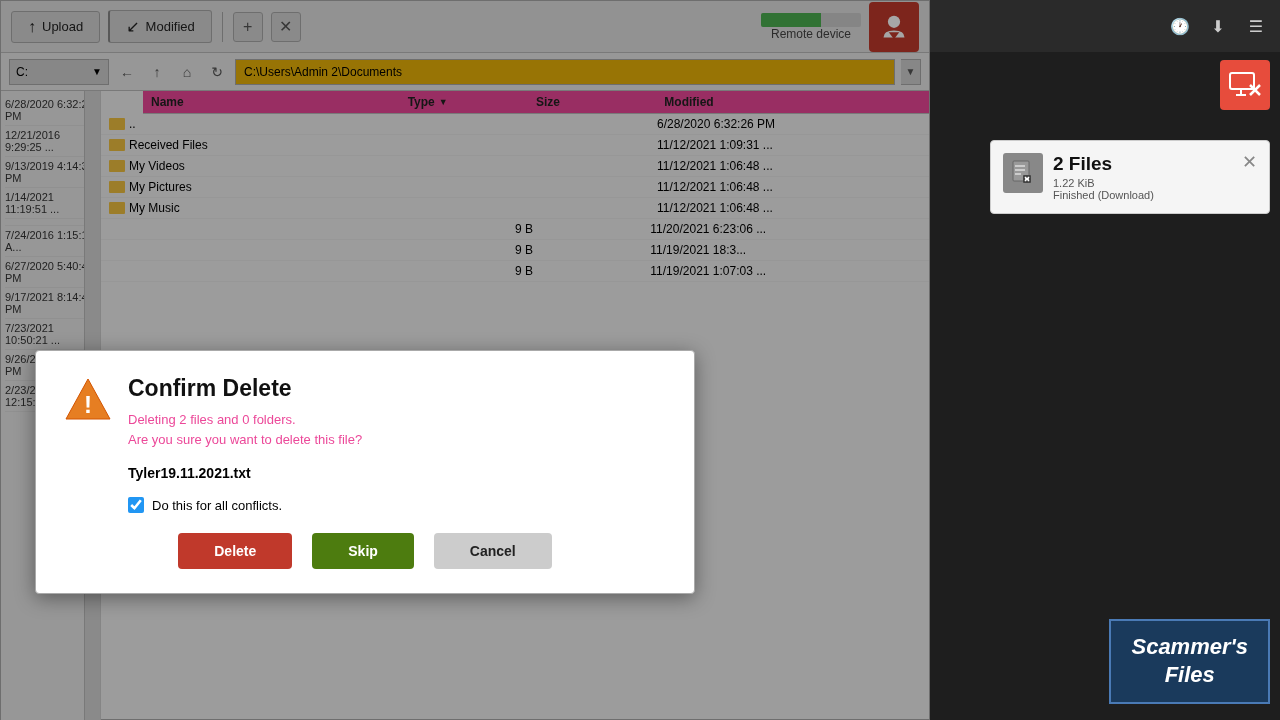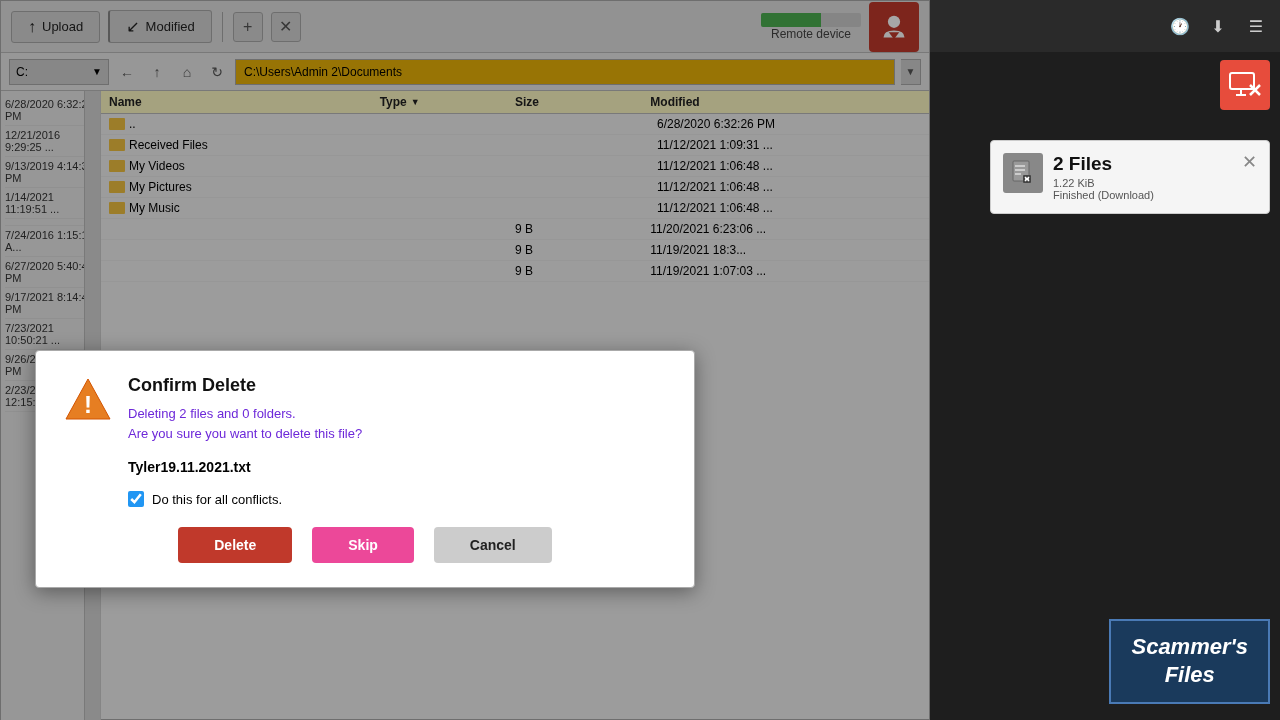--- a/index.html
+++ b/index.html
@@ -182,26 +182,27 @@
       border-left: 1px solid #bbb;
     }
 
     .file-table {
       flex: 1;
       overflow: hidden;
     }
 
     .file-table-header {
       display: flex;
-      background: #fef9c3;
+      background: #ec4899;
       border-bottom: 1px solid #bbb;
       padding: 4px 8px;
       font-weight: 600;
       font-size: 12px;
       color: #222;
+      margin-left: 42px;
     }
 
     .col-name { flex: 2; }
     .col-type { flex: 1; display: flex; align-items: center; gap: 4px; }
     .col-size { flex: 1; }
     .col-modified { flex: 2; }
 
     .file-row {
       display: flex;
       align-items: center;
@@ -317,29 +318,29 @@
       margin-bottom: 16px;
     }
 
     .warning-icon {
       width: 48px;
       height: 48px;
       flex-shrink: 0;
     }
 
     .dialog-title {
-      font-size: 18px;
+      font-size: 23px;
       font-weight: 700;
       color: #111;
       margin-bottom: 8px;
     }
 
     .dialog-message {
       font-size: 13px;
-      color: #6d28d9;
+      color: #ec4899;
       line-height: 1.5;
     }
 
     .dialog-filename {
       font-size: 14px;
       font-weight: 700;
       color: #000;
       margin: 16px 0;
       padding-left: 64px;
     }
@@ -375,21 +376,21 @@
       color: white;
       border: none;
       border-radius: 4px;
       font-size: 14px;
       font-weight: 600;
       cursor: pointer;
     }
 
     .btn-skip {
       padding: 10px 36px;
-      background: #ec4899;
+      background: #4d7c0f;
       color: white;
       border: none;
       border-radius: 4px;
       font-size: 14px;
       font-weight: 600;
       cursor: pointer;
     }
 
     .btn-cancel {
       padding: 10px 36px;

